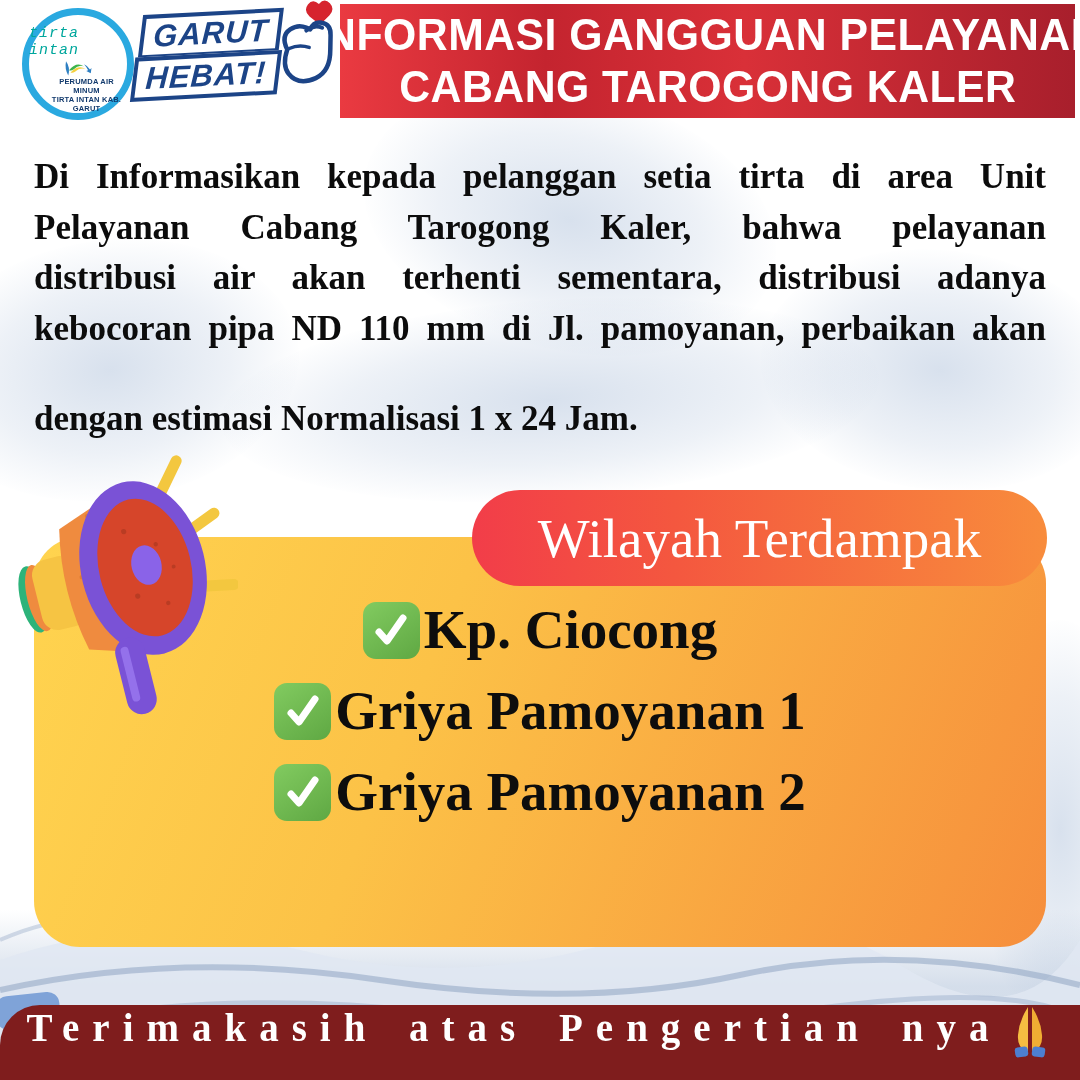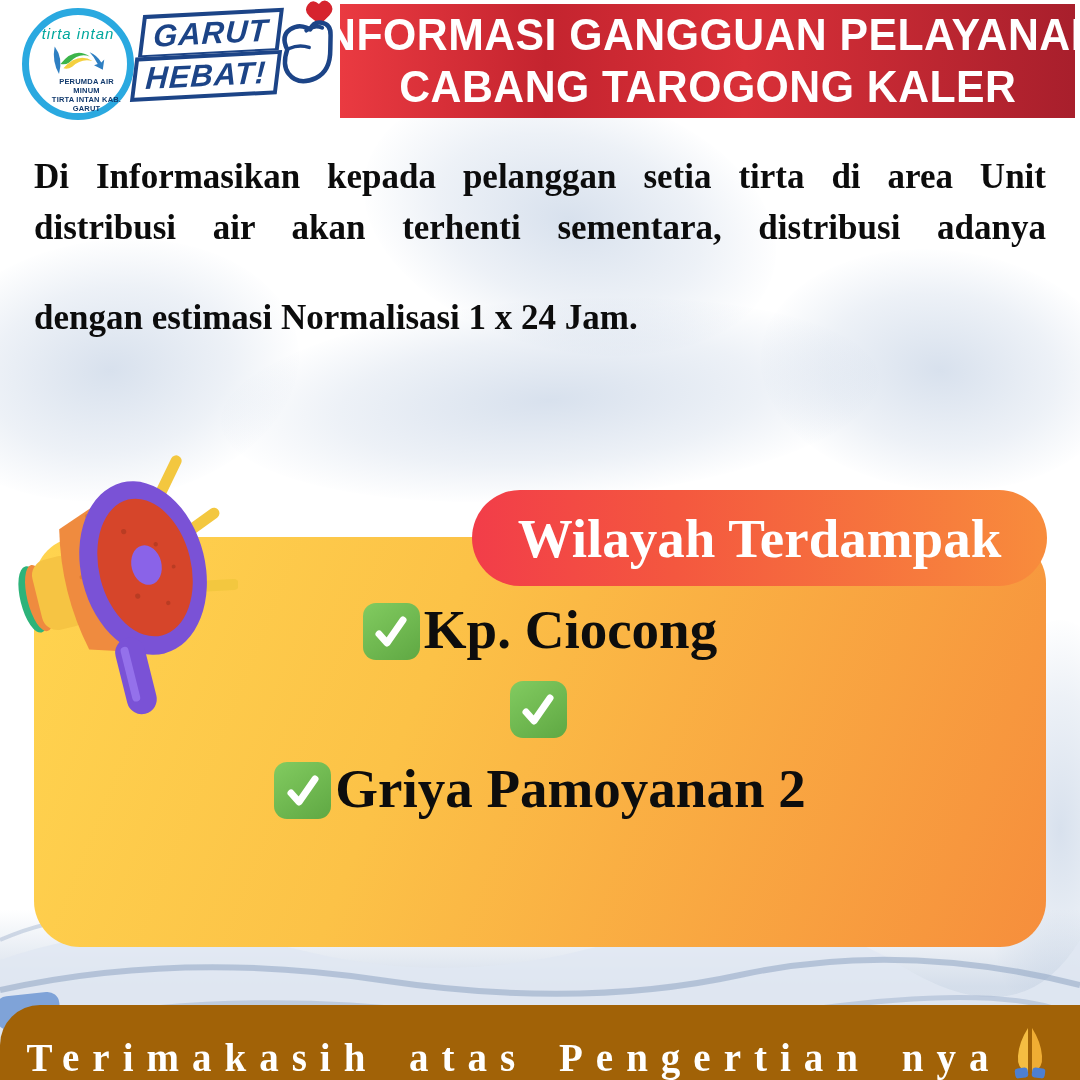--- a/index.html
+++ b/index.html
@@ -13,21 +13,21 @@
   #splash-left{left:-80px;top:240px;width:380px;height:260px;transform:rotate(-8deg);}
   #splash-right{left:760px;top:250px;width:360px;height:240px;transform:rotate(6deg);}
   #splash-mid{left:220px;top:300px;width:660px;height:200px;transform:rotate(-4deg);}
   #splash-rightedge{left:980px;top:620px;width:160px;height:420px;}
   #water-bottom{left:0;top:880px;width:1080px;height:200px;}
 
   
   #logo-tirta{position:absolute;left:22px;top:8px;width:112px;height:112px;border-radius:50%;
     background:#fff;border:7px solid #2aa9e0;box-sizing:border-box;z-index:5;
     display:flex;flex-direction:column;align-items:center;justify-content:flex-start;}
-  #logo-tirta .script{font-family:Liberation Sans, sans-serif;font-style:italic;color:#00a79d;
+  #logo-tirta .script{font-family:Liberation Mono, monospace;font-style:italic;color:#00a79d;
     font-size:15px;margin-top:10px;letter-spacing:1px;}
   #logo-tirta .sub{font-family:"Liberation Sans",sans-serif;font-weight:bold;color:#123a6d;
     font-size:7.5px;line-height:9px;text-align:center;letter-spacing:.2px;padding-left:17px;}
 
   #logo-garut{position:absolute;left:142px;top:10px;width:200px;height:110px;z-index:5;transform:rotate(-3deg);}
   .gh-box{display:inline-block;background:#fff;border:4px solid #1c4487;transform:skewX(-10deg);
     padding:0 9px;}
   .gh-box span{display:inline-block;transform:skewX(4deg);font-family:"Liberation Sans",sans-serif;
     font-weight:bold;font-style:italic;font-size:31px;color:#1c4487;letter-spacing:1px;}
   #gh-line2{margin-left:-10px;margin-top:-2px;}
@@ -45,39 +45,39 @@
   .ann-line{font-family:"Liberation Serif",serif;font-weight:bold;color:#0c0c0c;
     font-size:35px;height:50.5px;line-height:50.5px;text-align:justify;text-align-last:justify;white-space:nowrap;}
   .ann-line.last{text-align-last:left;margin-top:40px;}
 
   
   #card{position:absolute;left:34px;top:537px;width:1012px;height:410px;border-radius:46px;z-index:2;
     background:linear-gradient(112deg,#ffd44f 0%,#fcc247 38%,#f68e3c 100%);}
   #pill{position:absolute;left:472px;top:490px;width:575px;height:96px;border-radius:48px;z-index:3;
     background:linear-gradient(90deg,#f23d49 0%,#f4573f 35%,#f88c3c 100%);
     display:flex;align-items:center;justify-content:center;}
-  #pill span{font-family:"Liberation Serif",serif;font-weight:bold;color:#fff;font-size:55px;}
+  #pill span{font-family:"Liberation Serif",serif;font-weight:normal;color:#fff;font-size:55px;}
 
   #area-list{position:absolute;left:34px;top:600px;width:1012px;z-index:3;
     display:flex;flex-direction:column;align-items:center;gap:21px;}
-  .area-row{display:flex;align-items:flex-end;}
+  .area-row{display:flex;align-items:center;}
   .check{width:57px;height:57px;border-radius:13px;flex:0 0 auto;margin-right:4px;
     background:linear-gradient(145deg,#82cb60 0%,#5fa843 100%);
     display:flex;align-items:center;justify-content:center;}
   .area-row .label{font-family:"Liberation Serif",serif;font-weight:bold;color:#0d0d0d;font-size:55px;line-height:60px;}
 
   
   #megaphone{position:absolute;left:-12px;top:452px;z-index:3;}
 
   
   #footer-sliver{position:absolute;left:-4px;top:994px;width:64px;height:34px;z-index:3;
     background:#7fa3d8;border-radius:12px;transform:rotate(-6deg);}
   #footer{position:absolute;left:0;top:1005px;width:1080px;height:75px;z-index:4;
-    background:#a16207;border-radius:40px 0 0 0;
-    display:flex;align-items:flex-end;justify-content:center;}
+    background:#7f1d1d;border-radius:40px 0 0 0;
+    display:flex;align-items:flex-start;justify-content:center;}
   #footer .msg{font-family:"Liberation Serif",serif;font-weight:bold;color:#ffffff;
     font-size:39px;letter-spacing:13px;word-spacing:8px;white-space:nowrap;}
 </style>
 </head>
 <body>
 
 <div class="splash blob" id="splash-top"></div>
 <div class="splash blob" id="splash-left"></div>
 <div class="splash blob" id="splash-right"></div>
 <div class="splash blob" id="splash-mid"></div>
@@ -125,21 +125,23 @@
   </svg>
 </div>
 
 <div id="banner">
   <div class="bline">INFORMASI GANGGUAN PELAYANAN</div>
   <div class="bline">CABANG TAROGONG KALER</div>
 </div>
 
 <div id="announcement">
   <div class="ann-line">Di Informasikan kepada pelanggan setia tirta di area Unit</div>
+  <div class="ann-line">Pelayanan Cabang Tarogong Kaler, bahwa pelayanan</div>
   <div class="ann-line">distribusi air akan terhenti sementara, distribusi adanya</div>
+  <div class="ann-line">kebocoran pipa ND 110 mm di Jl. pamoyanan, perbaikan akan</div>
   <div class="ann-line last">dengan estimasi Normalisasi 1 x 24 Jam.</div>
 </div>
 
 <div id="card"></div>
 
 <div id="pill">
   <span>Wilayah Terdampak</span>
 </div>
 
 <div id="area-list">
@@ -150,20 +152,21 @@
         </svg>
     </div>
     <span class="label">Kp. Ciocong</span>
   </div>
   <div class="area-row">
     <div class="check">
       <svg width="38" height="38" viewBox="0 0 38 38">
           <path d="M7,21 L15,30 L31,7" fill="none" stroke="#ffffff" stroke-width="7" stroke-linecap="round" stroke-linejoin="round"></path>
         </svg>
     </div>
+    <span class="label">Griya Pamoyanan 1</span>
   </div>
   <div class="area-row">
     <div class="check">
       <svg width="38" height="38" viewBox="0 0 38 38">
           <path d="M7,21 L15,30 L31,7" fill="none" stroke="#ffffff" stroke-width="7" stroke-linecap="round" stroke-linejoin="round"></path>
         </svg>
     </div>
     <span class="label">Griya Pamoyanan 2</span>
   </div>
 </div>

